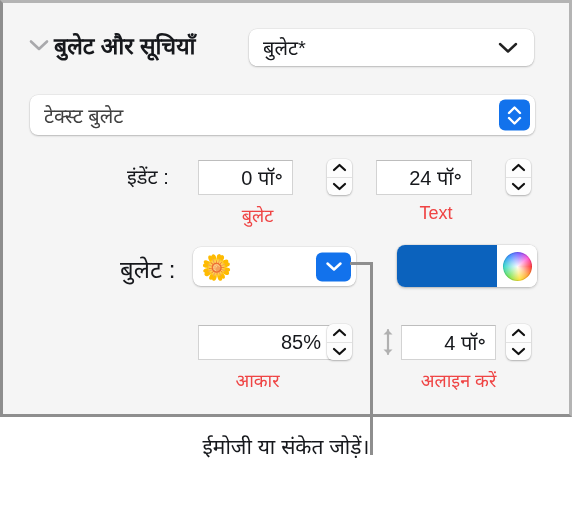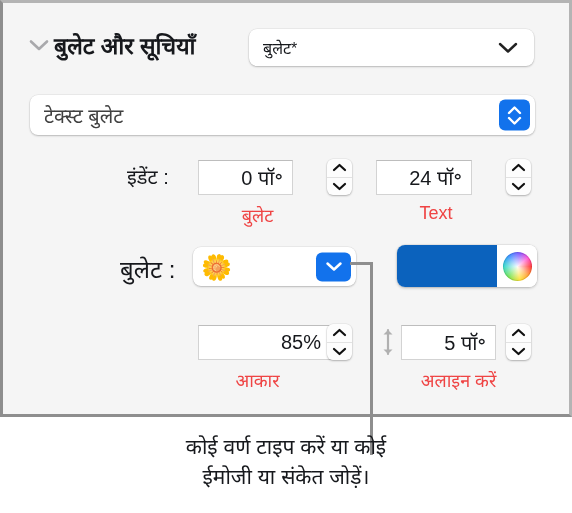--- a/index.html
+++ b/index.html
@@ -70,21 +70,21 @@
     position: absolute;
     left: 249px;
     top: 29px;
     width: 285px;
     height: 37px;
     display: flex;
     align-items: center;
     cursor: default;
   }
   #style-popup-label {
-    font-size: 16px;
+    font-size: 20px;
     color: #16181c;
     margin-left: 14px;
     white-space: nowrap;
   }
   #style-popup-chevron {
     position: absolute;
     right: 16px;
     top: 50%;
     transform: translateY(-50%);
     display: flex;
@@ -407,36 +407,35 @@
 <div class="sub-label" style="left:198px; top:368px; width:119px;">आकार</div>
 
 <div id="align-arrow">
   <svg width="14" height="28" viewBox="0 0 14 28" aria-hidden="true">
     <path d="M7 2 L7 26" stroke="#b0b0b0" stroke-width="2.2" stroke-linecap="round"></path>
     <path d="M2.5 6.5 L7 2 L11.5 6.5 Z" fill="#b0b0b0"></path>
     <path d="M2.5 21.5 L7 26 L11.5 21.5 Z" fill="#b0b0b0"></path>
   </svg>
 </div>
 <div class="num-field" style="left:401px; top:325px; width:95px;">
-  <span>5 पॉ॰</span>
+  <span>4 पॉ॰</span>
 </div>
 <div class="stepper" style="left:506px; top:324px;">
   <div class="half">
     <svg width="15" height="9" viewBox="0 0 15 9" aria-hidden="true">
         <path d="M2 7 L7.5 2 L13 7" fill="none" stroke="#111" stroke-width="2.2" stroke-linecap="round" stroke-linejoin="round"></path>
       </svg>
   </div>
   <div class="sep"></div>
   <div class="half">
     <svg width="15" height="9" viewBox="0 0 15 9" aria-hidden="true">
         <path d="M2 2 L7.5 7 L13 2" fill="none" stroke="#111" stroke-width="2.2" stroke-linecap="round" stroke-linejoin="round"></path>
       </svg>
   </div>
 </div>
 <div class="sub-label" style="left:386px; top:368px; width:145px;">अलाइन करें</div>
 
 <div id="callout-h"></div>
 <div id="v-divider"></div>
 
 <div id="caption">
-  <span>कोई वर्ण टाइप करें या कोई</span>
   <span>ईमोजी या संकेत जोड़ें।</span>
 </div>
 
 </body></html>

